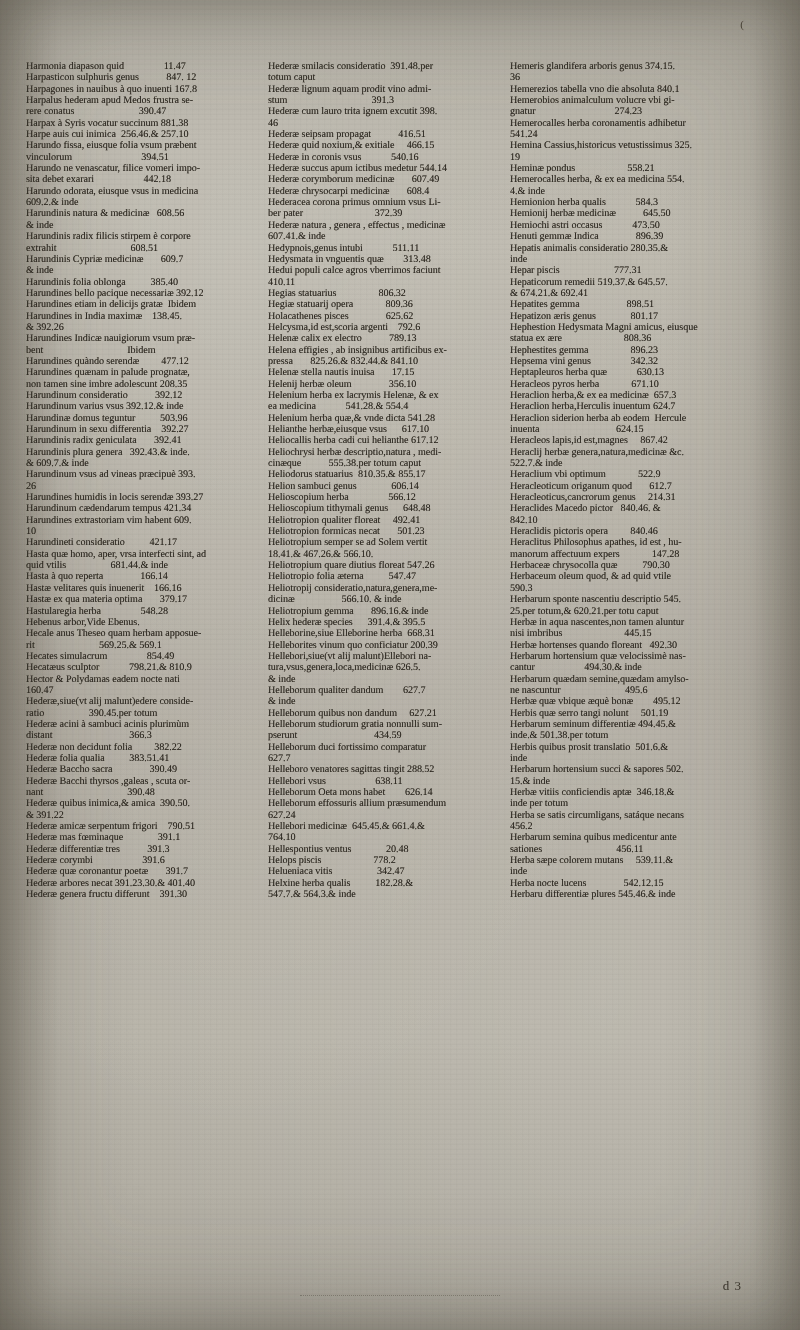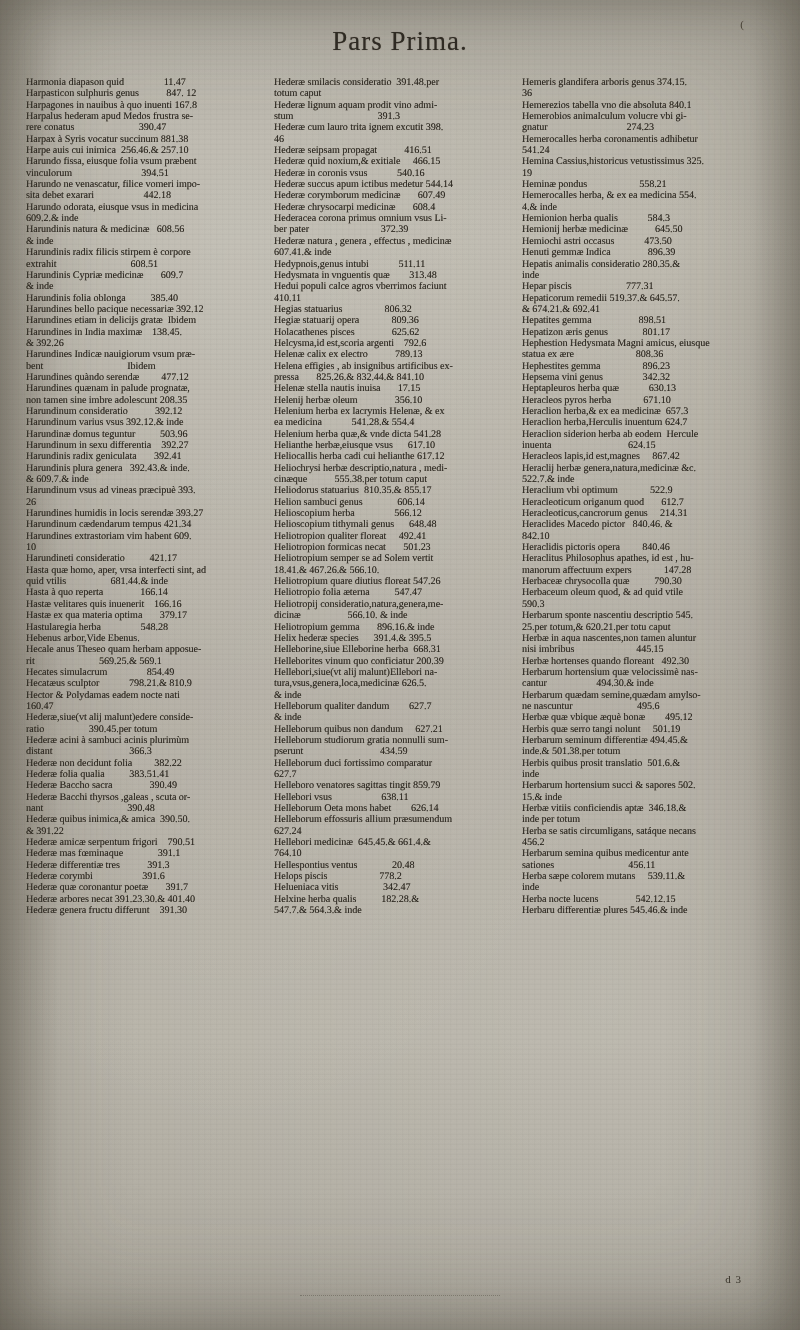--- a/index.html
+++ b/index.html
@@ -53,26 +53,26 @@
   }
   .folio-mark {
     position: absolute;
     top: 18px;
     right: 56px;
     font-size: 11px;
     color: #4a4338;
   }
   .columns {
     position: absolute;
-    top: 76px;
+    top: 60px;
     left: 26px;
     width: 748px;
     height: 1190px;
     display: flex;
-    gap: 8px;
+    gap: 2px;
   }
   .col {
     width: 240px;
     font-size: 10.1px;
     line-height: 11.35px;
     color: #2b2720;
     text-shadow: 0 0 0.6px rgba(70,62,50,0.55);
   }
   .entry {
     display: block;
@@ -80,23 +80,23 @@
     font-family: "Liberation Serif", serif;
     letter-spacing: -0.05px;
     transform: skewX(-0.6deg);
   }
   .entry.ind {
     padding-left: 11px;
     text-indent: -11px;
   }
   .footer-sig {
     position: absolute;
-    bottom: 45px;
+    bottom: 36px;
     right: 58px;
-    font-size: 11px;
+    font-size: 13px;
     color: #3a352c;
     letter-spacing: 1px;
   }
   .bottom-rule {
     position: absolute;
     bottom: 34px;
     left: 300px;
     width: 200px;
     border-top: 1px dotted rgba(60,54,44,0.35);
   }
@@ -114,21 +114,20 @@
   }
 </style>
 </head>
 <body>
 
 <div class="page">
   <div class="smudge-a"></div>
   <div class="smudge-b"></div>
 
   <div class="folio-mark">(</div>
-  <div class="header">Pars Prima.</div>
 
   <div class="columns">
     <div class="col" id="col0">
         <div class="entry ind">Harmonia diapason quid                11.47</div>
         <div class="entry ind">Harpasticon sulphuris genus           847. 12</div>
         <div class="entry ind">Harpagones in nauibus à quo inuenti 167.8</div>
         <div class="entry ind">Harpalus hederam apud Medos frustra se-</div>
         <div class="entry ind">rere conatus                          390.47</div>
         <div class="entry ind">Harpax à Syris vocatur succinum 881.38</div>
         <div class="entry ind">Harpe auis cui inimica  256.46.&amp; 257.10</div>
@@ -256,21 +255,21 @@
         <div class="entry ind">Hellebori,siue(vt alij malunt)Ellebori na-</div>
         <div class="entry ind">tura,vsus,genera,loca,medicinæ 626.5.</div>
         <div class="entry ind">&amp; inde</div>
         <div class="entry ind">Helleborum qualiter dandum        627.7</div>
         <div class="entry ind">&amp; inde</div>
         <div class="entry ind">Helleborum quibus non dandum     627.21</div>
         <div class="entry ind">Helleborum studiorum gratia nonnulli sum-</div>
         <div class="entry ind">pserunt                               434.59</div>
         <div class="entry ind">Helleborum duci fortissimo comparatur</div>
         <div class="entry ind">627.7</div>
-        <div class="entry ind">Helleboro venatores sagittas tingit 859.79</div>
+        <div class="entry ind">Helleboro venatores sagittas tingit 288.52</div>
         <div class="entry ind">Hellebori vsus                    638.11</div>
         <div class="entry ind">Helleborum Oeta mons habet        626.14</div>
         <div class="entry ind">Helleborum effossuris allium præsumendum</div>
         <div class="entry ind">627.24</div>
         <div class="entry ind">Hellebori medicinæ  645.45.&amp; 661.4.&amp;</div>
         <div class="entry ind">764.10</div>
         <div class="entry ind">Hellespontius ventus              20.48</div>
         <div class="entry ind">Helops piscis                     778.2</div>
         <div class="entry ind">Helueniaca vitis                  342.47</div>
         <div class="entry ind">Helxine herba qualis          182.28.&amp;</div>

